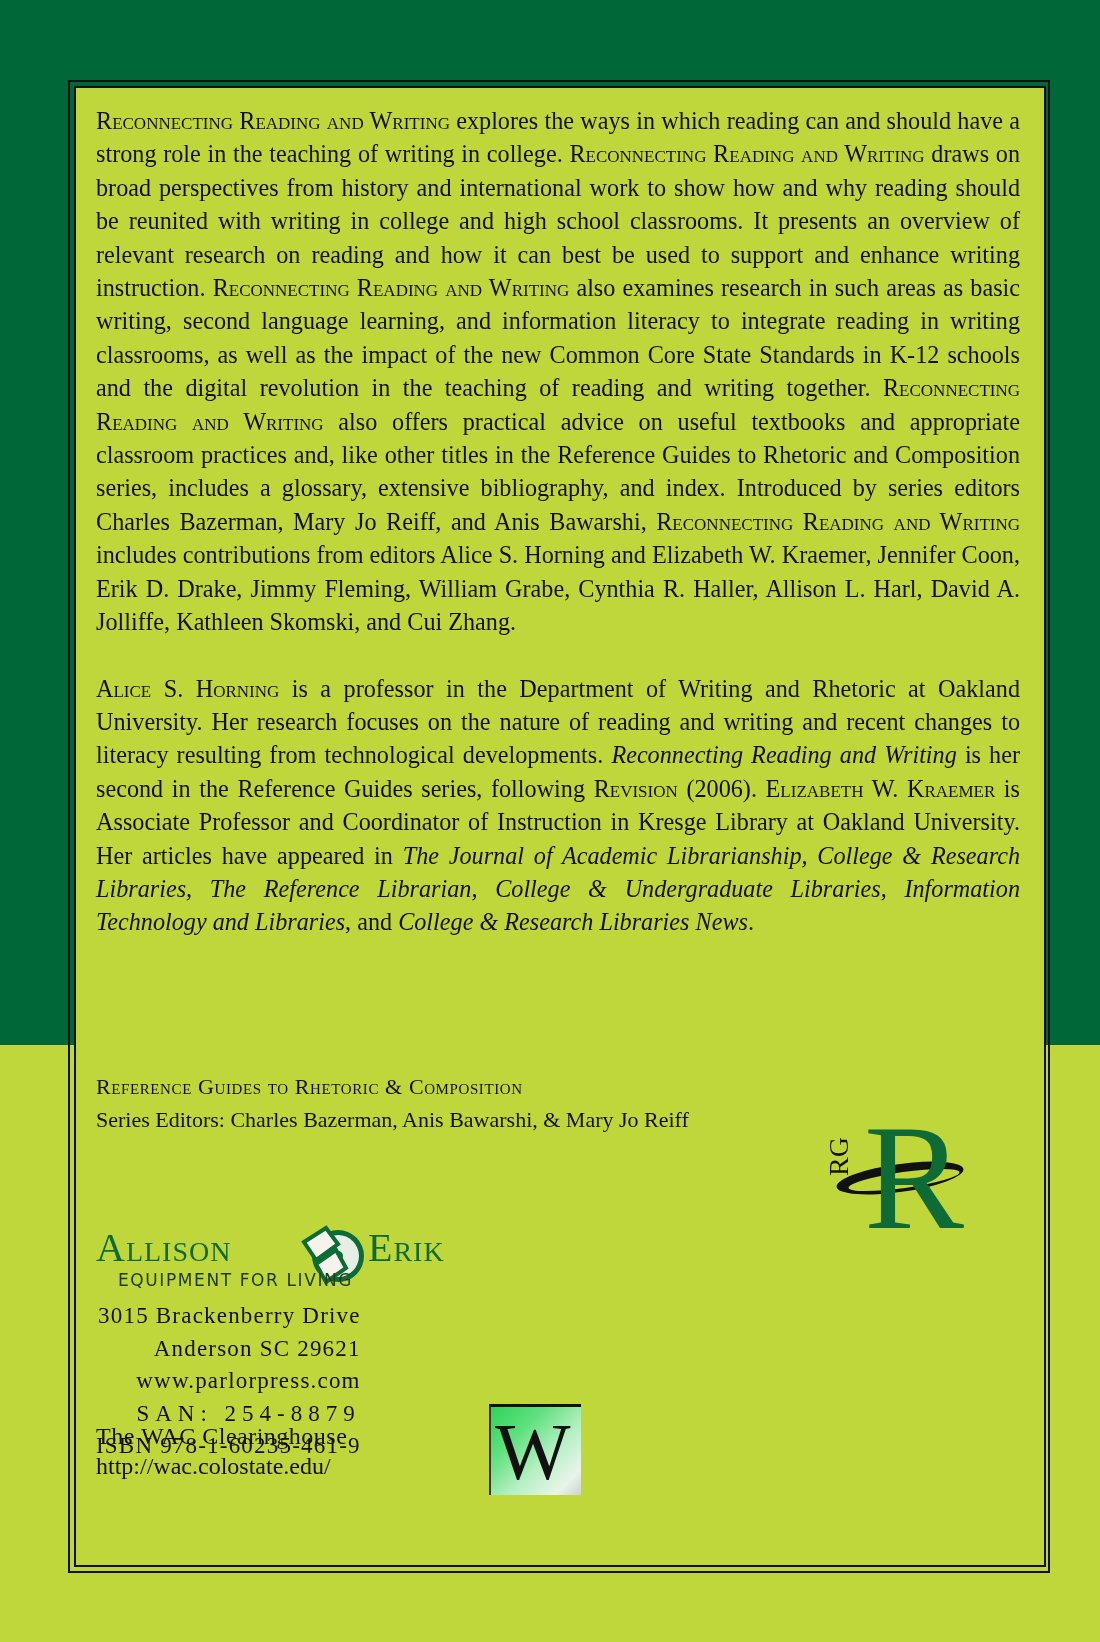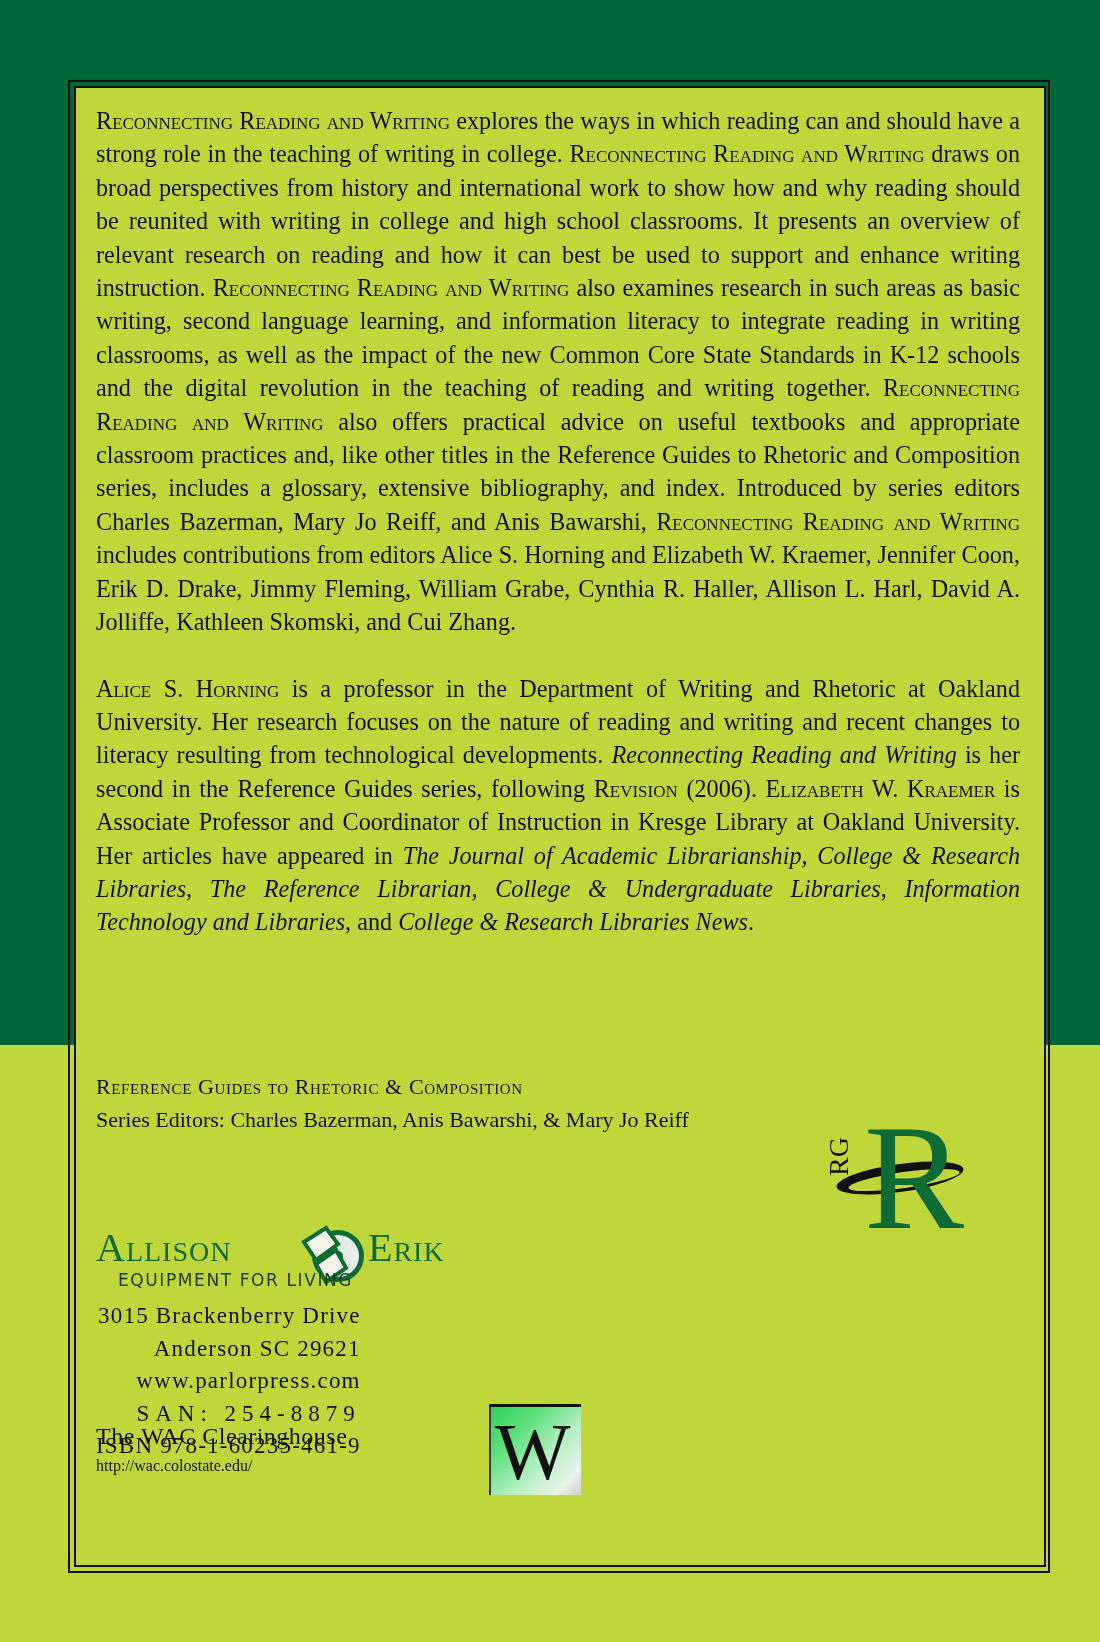--- a/index.html
+++ b/index.html
@@ -64,21 +64,21 @@
     .address {
       position: absolute; left: 96px; top: 1300px;
       font-size: 23px; line-height: 32.5px; letter-spacing: 1.2px; text-align: right;
     }
     .address .san { letter-spacing: 6px; }
 
     .wac {
       position: absolute; left: 96px; top: 1418px;
     }
     .wac-title { font-size: 24px; line-height: 36px; letter-spacing: 0.5px; }
-    .wac-url { font-size: 16px; line-height: 24px; }
+    .wac-url { font-size: 24px; line-height: 24px; }
     .wac-logo {
       position: absolute; left: 489px; top: 1404px; width: 90px; height: 88px;
       border-top: 3px solid #111; border-left: 2px solid #333;
       background: linear-gradient(135deg, #2ed35a 0%, #5fe07d 30%, #b6f0c4 60%, #e8f5ea 85%, #d0d0d0 100%);
       overflow: hidden;
     }
     .wac-logo span {
       position: absolute; left: 4px; top: 2px; font-size: 80px; line-height: 86px;
       color: #111; font-family: "Liberation Serif", serif;
     }

